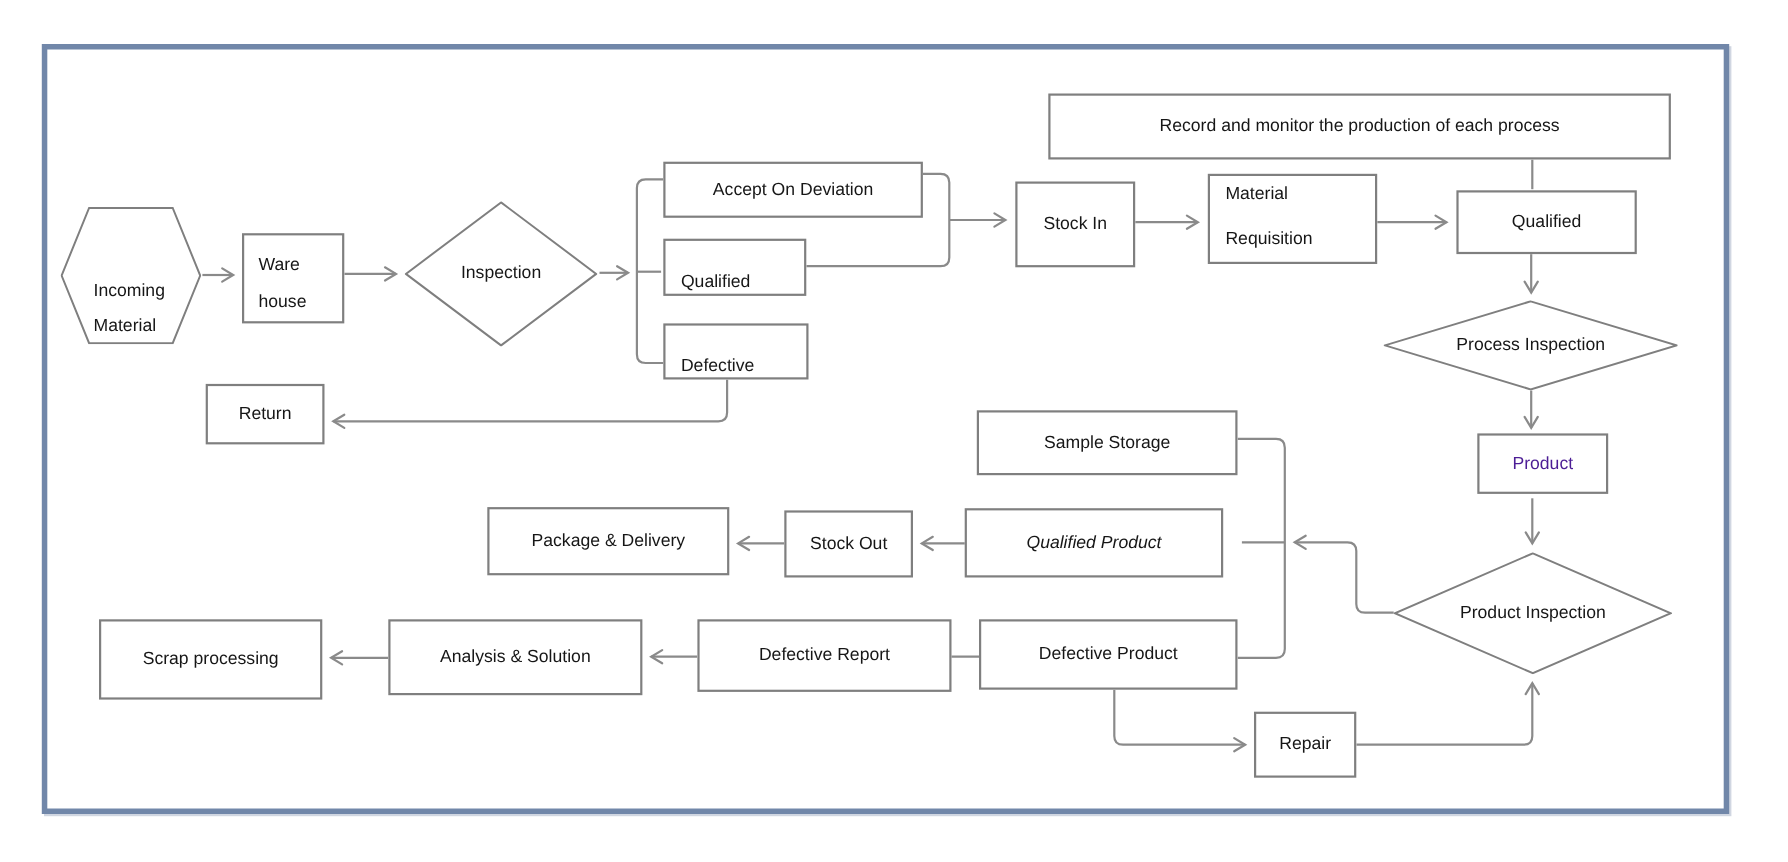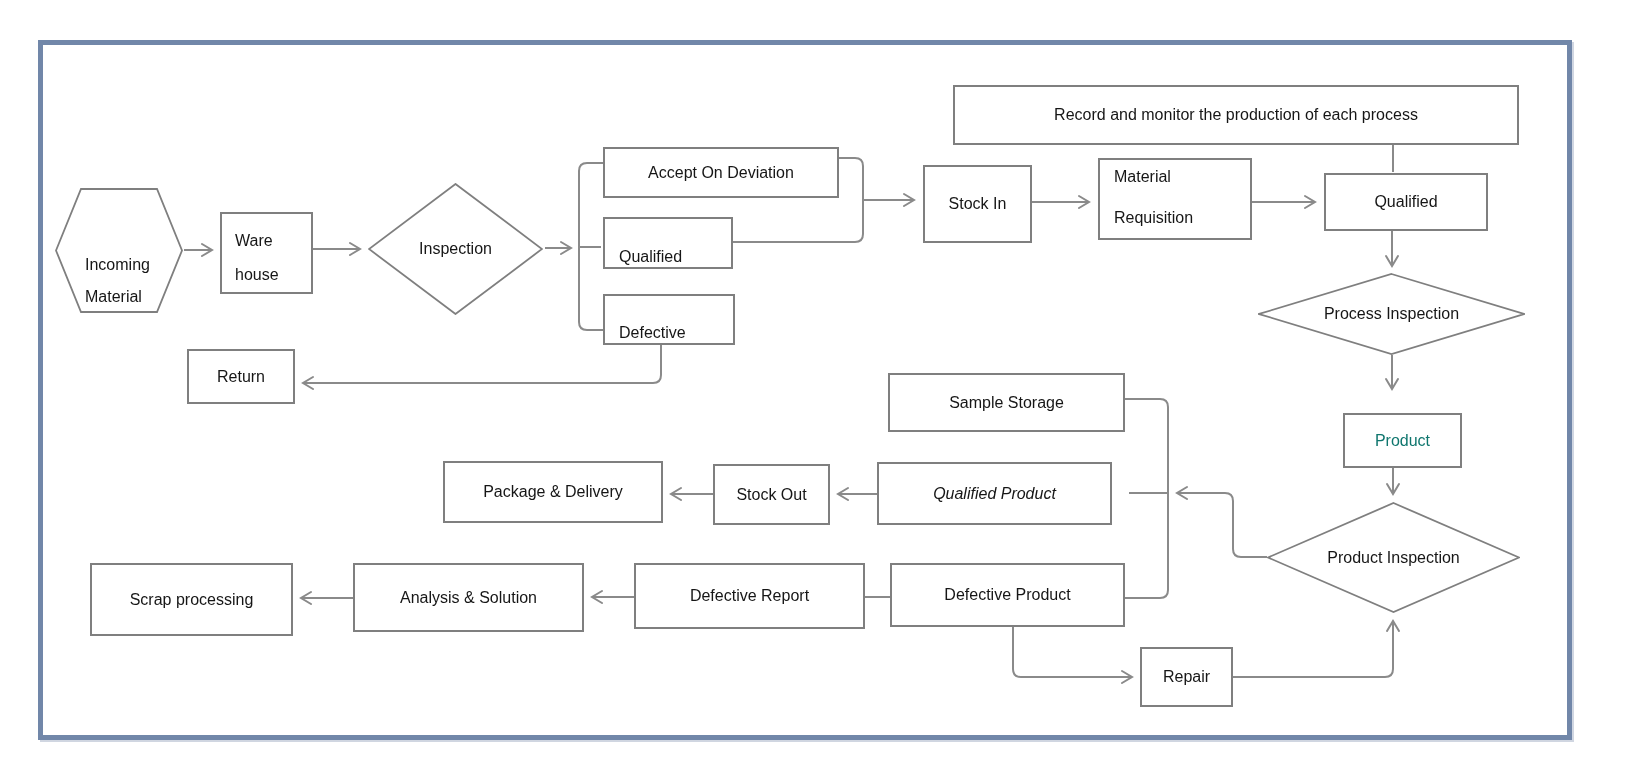--- a/index.html
+++ b/index.html
@@ -76,21 +76,21 @@
       <div class="node rect left" style="left: 603px; top: 294px; width: 132px; height: 51px; padding-left: 14px; border-color: rgb(127, 127, 127); color: rgb(22, 22, 22);"><div class="lbl">Defective</div></div>
       <div class="node rect" style="left: 187px; top: 349px; width: 108px; height: 55px; border-color: rgb(127, 127, 127); color: rgb(22, 22, 22);"><div class="lbl">Return</div></div>
       <div class="node rect" style="left: 923px; top: 165px; width: 109px; height: 78px; border-color: rgb(127, 127, 127); color: rgb(22, 22, 22);"><div class="lbl">Stock In</div></div>
       <div class="node rect left" style="left: 1098px; top: 158px; width: 154px; height: 82px; padding-left: 14px; line-height: 41px; border-color: rgb(127, 127, 127); color: rgb(22, 22, 22);"><div class="lbl">Material
 Requisition</div></div>
       <div class="node rect" style="left: 953px; top: 85px; width: 566px; height: 60px; border-color: rgb(127, 127, 127); color: rgb(22, 22, 22);"><div class="lbl">Record and monitor the production of each process</div></div>
       <div class="node rect" style="left: 1324px; top: 173px; width: 164px; height: 58px; border-color: rgb(127, 127, 127); color: rgb(22, 22, 22);"><div class="lbl">Qualified</div></div>
       <div class="node" style="left: 1258px; top: 273px; width: 267px; height: 82px; border-color: rgb(127, 127, 127); color: rgb(22, 22, 22);"><svg class="shape" width="267" height="82" viewBox="0 0 267 82">
           <polygon points="133.5,1 266,41 133.5,81 1,41" fill="#ffffff" stroke="#7f7f7f" stroke-width="1.8"></polygon>
         </svg><div class="lbl">Process Inspection</div></div>
-      <div class="node rect" style="left: 1343px; top: 413px; width: 119px; height: 55px; border-color: rgb(127, 127, 127); color: #0f766e; justify-content: center;"><div class="lbl">Product</div></div>
+      <div class="node rect" style="left: 1343px; top: 394px; width: 119px; height: 55px; border-color: rgb(127, 127, 127); color: #4c1d95; justify-content: center;"><div class="lbl">Product</div></div>
       <div class="node" style="left: 1267px; top: 502px; width: 253px; height: 111px; border-color: rgb(127, 127, 127); color: rgb(22, 22, 22);"><svg class="shape" width="253" height="111" viewBox="0 0 253 111">
           <polygon points="126.5,1 252,55.5 126.5,110 1,55.5" fill="#ffffff" stroke="#7f7f7f" stroke-width="1.8"></polygon>
         </svg><div class="lbl">Product Inspection</div></div>
       <div class="node rect" style="left: 888px; top: 373px; width: 237px; height: 59px; border-color: rgb(127, 127, 127); color: rgb(22, 22, 22);"><div class="lbl">Sample Storage</div></div>
       <div class="node rect" style="left: 877px; top: 462px; width: 235px; height: 63px; border-color: rgb(127, 127, 127); color: rgb(22, 22, 22); font-style: italic;"><div class="lbl">Qualified Product</div></div>
       <div class="node rect" style="left: 890px; top: 563px; width: 235px; height: 64px; border-color: rgb(127, 127, 127); color: rgb(22, 22, 22);"><div class="lbl">Defective Product</div></div>
       <div class="node rect" style="left: 713px; top: 464px; width: 117px; height: 61px; border-color: rgb(127, 127, 127); color: rgb(22, 22, 22);"><div class="lbl">Stock Out</div></div>
       <div class="node rect" style="left: 443px; top: 461px; width: 220px; height: 62px; border-color: rgb(127, 127, 127); color: rgb(22, 22, 22);"><div class="lbl">Package &amp; Delivery</div></div>
       <div class="node rect" style="left: 634px; top: 563px; width: 231px; height: 66px; border-color: rgb(127, 127, 127); color: rgb(22, 22, 22);"><div class="lbl">Defective Report</div></div>
       <div class="node rect" style="left: 353px; top: 563px; width: 231px; height: 69px; border-color: rgb(127, 127, 127); color: rgb(22, 22, 22);"><div class="lbl">Analysis &amp; Solution</div></div>

